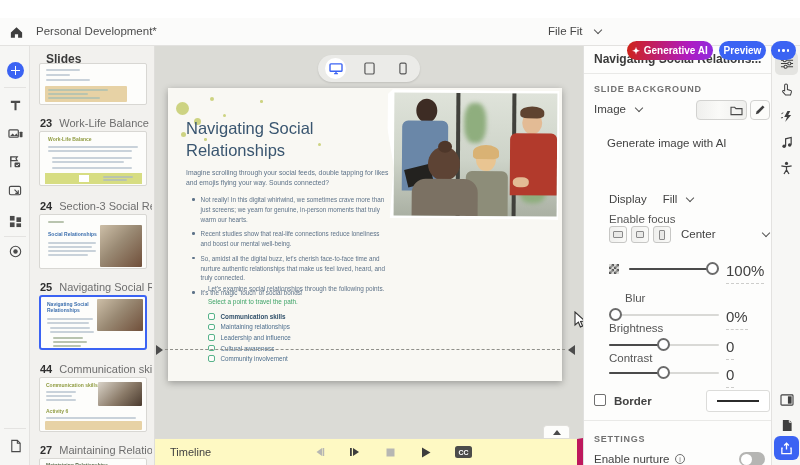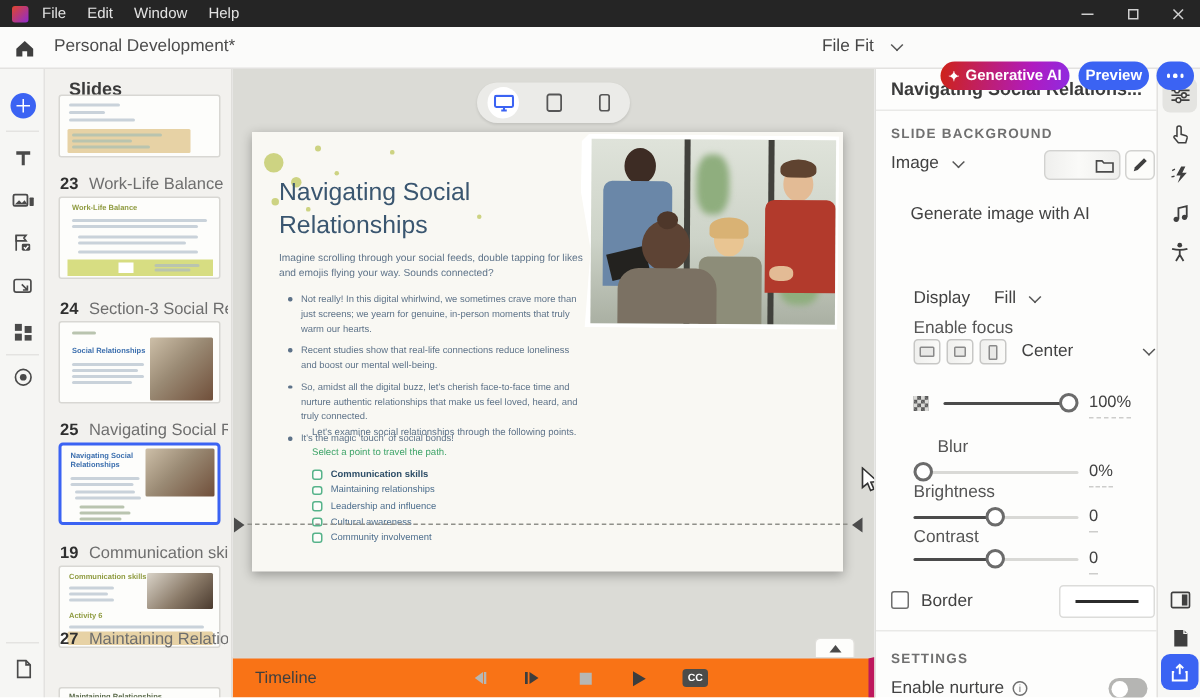--- a/index.html
+++ b/index.html
@@ -84,41 +84,41 @@
 
   .dashline { position:absolute; left:10px; top:303px; width:400px; border-top:1.6px dashed #90908a; }
   .tri-r { position:absolute; left:1px; top:299px; width:0; height:0; border-left:7px solid #4c4c4c; border-top:5px solid transparent; border-bottom:5px solid transparent; }
   .tri-l { position:absolute; left:413px; top:299px; width:0; height:0; border-right:7px solid #4c4c4c; border-top:5px solid transparent; border-bottom:5px solid transparent; }
   .expand-btn { position:absolute; left:388px; top:379px; width:27px; height:13px; background:#fdfdfb; border:1px solid #e0dfdb; border-bottom:none; border-radius:4px 4px 0 0; display:flex; align-items:center; justify-content:center; }
   .expand-btn i { width:0; height:0; border-bottom:5px solid #4a4a4a; border-left:4px solid transparent; border-right:4px solid transparent; }
 
   .cursor { position:absolute; left:418px; top:265px; z-index:60; }
 
   
-  .timeline { position:absolute; left:155px; top:438px; width:428px; height:27px; background:#f97316; border-top:1px solid #dddcd7; border-right:4px solid #be185d; z-index:6; }
+  .timeline { position:absolute; left:155px; top:438px; width:428px; height:27px; background:#fef9c3; border-top:1px solid #dddcd7; border-right:6px solid #be185d; z-index:6; }
   .tlabel { position:absolute; left:15px; top:7px; font-size:11px; color:#3f3f3f; }
   .tctl { position:absolute; top:5px; width:18px; height:16px; display:flex; align-items:center; justify-content:center; }
   .ccbadge { position:absolute; left:300px; top:7px; width:17px; height:12px; background:#4c4c4a; border-radius:2.5px; color:#fff; font-size:7px; font-weight:bold; display:flex; align-items:center; justify-content:center; }
 
   
   .rightpanel { position:absolute; left:583px; top:46px; width:188px; height:419px; background:#fdfdfc; border-left:1px solid #e0e0de; z-index:10; }
   .rp-title { position:absolute; left:10px; top:6px; font-size:12px; font-weight:bold; color:#3b3b3b; }
   .rp-div { position:absolute; left:0; width:188px; height:1px; background:#e9e9e7; }
   .rp-sec { position:absolute; left:10px; font-size:9px; font-weight:bold; letter-spacing:.8px; color:#707070; }
   .rp-text { font-size:11.5px; color:#424242; }
   .swatchbtn { position:absolute; left:112px; top:54px; width:51px; height:20px; border:1px solid #d2d2d0; border-radius:4px; background:linear-gradient(90deg,#efefed,#fafaf8 45%,#efefed); display:flex; align-items:center; justify-content:flex-end; padding-right:3px; }
   .pencilbtn { position:absolute; left:166px; top:54px; width:20px; height:20px; border:1px solid #d2d2d0; border-radius:4px; background:#fcfcfa; display:flex; align-items:center; justify-content:center; }
   .genbtn { position:absolute; left:78px; top:104px; width:108px; height:24px; border:1.6px solid #747474; border-radius:13px; background:transparent; display:flex; align-items:center; justify-content:center; gap:5px; font-size:10.5px; color:#3f3f3f; }
   .focusbtn { position:absolute; top:180px; width:18px; height:17px; border:1px solid #c7c7c5; border-radius:3px; background:linear-gradient(90deg,#f0f0ee,#fafaf8); display:flex; align-items:center; justify-content:center; }
   .fglyph { border:1px solid #8a8a8a; border-radius:1px; background:#e9e9e7; }
   .slider { position:absolute; height:14px; }
   .strack { position:absolute; left:0; top:6px; height:1.8px; background:#d9d9d6; width:100%; border-radius:1px; }
   .sfill { position:absolute; top:6px; height:1.8px; background:#4b4b4b; border-radius:1px; }
   .sknob { position:absolute; top:0; width:13px; height:13px; border-radius:50%; background:#fff; border:2px solid #6b6b6b; }
-  .sval { position:absolute; font-size:11px; color:#424242; border-bottom:1px dashed #cdcdcb; padding-bottom:4px; }
+  .sval { position:absolute; font-size:15px; color:#424242; border-bottom:1px dashed #cdcdcb; padding-bottom:4px; }
   .checker { position:absolute; width:10px; height:10px; background:
       linear-gradient(45deg,#5a5a5a 25%,transparent 25%,transparent 75%,#5a5a5a 75%),
       linear-gradient(45deg,#5a5a5a 25%,#d9d9d6 25%,#d9d9d6 75%,#5a5a5a 75%);
       background-size:5px 5px; background-position:0 0,2.5px 2.5px; }
   .cbx { position:absolute; width:12px; height:12px; border:1.6px solid #6f6f6f; border-radius:2px; background:#fff; }
   .linebtn { position:absolute; left:122px; top:344px; width:64px; height:22px; border:1px solid #dcdcda; border-radius:3px; background:#fff; display:flex; align-items:center; justify-content:center; }
   .linebtn i { width:42px; height:2px; background:#2b2b2b; }
   .infoi { display:inline-flex; width:10px; height:10px; border:1px solid #6f6f6f; border-radius:50%; color:#6f6f6f; font-size:7px; align-items:center; justify-content:center; margin-left:5px; vertical-align:1px; }
   .toggle { position:absolute; left:155px; top:406px; width:26px; height:14px; border-radius:7px; background:#b5b5b3; }
   .toggle i { position:absolute; left:1.5px; top:1.5px; width:11px; height:11px; border-radius:50%; background:#fff; }
@@ -129,38 +129,20 @@
   .rr-active { position:absolute; left:3px; width:23px; height:23px; background:#e4e4e1; border-radius:5px; }
   .sharebtn { position:absolute; left:2px; top:390px; width:25px; height:24px; border-radius:6px; background:#3b63f3; display:flex; align-items:center; justify-content:center; }
 
   .nowrap { white-space:nowrap; }
 </style>
 </head>
 <body>
 
 <div class="app">
 
-  <div class="menubar">
-    <div class="appicon"></div>
-    <span class="menu-item">File</span>
-    <span class="menu-item">Edit</span>
-    <span class="menu-item">Window</span>
-    <span class="menu-item">Help</span>
-    <div class="wcontrols">
-      <div class="wc" style="position:absolute;right:60px;">
-          <i class="wc-min"></i>
-        </div>
-      <div class="wc" style="position:absolute;right:30px;">
-          <i class="wc-max"></i>
-        </div>
-      <div class="wc" style="position:absolute;right:0;">
-          <i class="wc-close"></i>
-        </div>
-    </div>
-  </div>
 
   <div class="header">
     <div class="home-btn">
       <svg width="15" height="15" viewBox="0 0 16 16">
           <path d="M2 8 L8 2.5 L14 8 V13.5 H9.7 V9.8 H6.3 V13.5 H2 Z" fill="#3f3f3f"></path>
         </svg>
     </div>
     <span class="doc-title">Personal Development*</span>
     <div class="fit">
       <span>File Fit</span>
@@ -291,35 +273,35 @@
       <i class="tl" style="left:6px;top:25px;width:42px;"></i>
       <i class="tl" style="left:9px;top:30px;width:40px;"></i>
       <i class="tl" style="left:9px;top:34px;width:44px;"></i>
       <i class="tl g" style="left:12px;top:40px;width:30px;"></i>
       <i class="tl g" style="left:12px;top:44px;width:34px;"></i>
       <i class="tl g" style="left:12px;top:48px;width:28px;"></i>
       <div class="t-photo" style="left:56px;top:2px;width:46px;height:32px;"></div>
     </div>
 
     <div class="slabel" style="top:317px;">
-      <b>19</b>
+      <b>44</b>
       <span>Communication skills</span>
     </div>
     <div class="thumb" style="top:331px;height:55px;">
       <span class="t-title" style="left:6px;top:4px;color:#8f9b40;">Communication skills</span>
       <i class="tl" style="left:6px;top:13px;width:30px;"></i>
       <i class="tl" style="left:6px;top:17px;width:26px;"></i>
       <i class="tl" style="left:6px;top:21px;width:30px;"></i>
       <div class="t-photo" style="left:58px;top:4px;width:44px;height:24px;background:linear-gradient(135deg,#d9d3c8 0%,#8a7a68 55%,#4a3a2e 100%);"></div>
       <span class="t-title" style="left:6px;top:30px;color:#8f9b40;">Activity 6</span>
       <i class="tl" style="left:6px;top:39px;width:90px;"></i>
       <div class="t-tan" style="left:5px;top:43px;width:97px;height:9px;"></div>
     </div>
 
-    <div class="slabel" style="top:374px;">
+    <div class="slabel" style="top:398px;">
       <b>27</b>
       <span>Maintaining Relationships</span>
     </div>
     <div class="thumb" style="top:412px;height:10px;">
       <span class="t-title" style="left:6px;top:3px;color:#5a6a4a;">Maintaining Relationships</span>
     </div>
   </div>
 
   <div class="canvas">
 
@@ -538,21 +520,21 @@
 
     <div class="rp-text" style="position:absolute;left:25px;top:306px;color:#555;">Contrast</div>
     <div class="slider" style="left:25px;top:320px;width:110px;">
       <i class="strack"></i>
         <i class="sfill" style="left:0;width:52px;"></i>
         <i class="sknob" style="left:48px;"></i>
     </div>
     <span class="sval" style="left:142px;top:320px;">0</span>
 
     <i class="cbx" style="left:10px;top:348px;"></i>
-    <span class="rp-text" style="position:absolute;left:30px;top:349px;">Border</span>
+    <span class="rp-text" style="position:absolute;left:30px;top:349px;font-weight:bold;">Border</span>
     <div class="linebtn">
         <i></i>
       </div>
 
     <div class="rp-div" style="top:374px;"></div>
     <div class="rp-sec" style="top:388px;">SETTINGS</div>
 
     <span class="rp-text" style="position:absolute;left:10px;top:407px;"><span>Enable nurture</span></span>
     <span class="infoi" style="position:absolute;left:86px;top:408px;">i</span>
     <div class="toggle">

